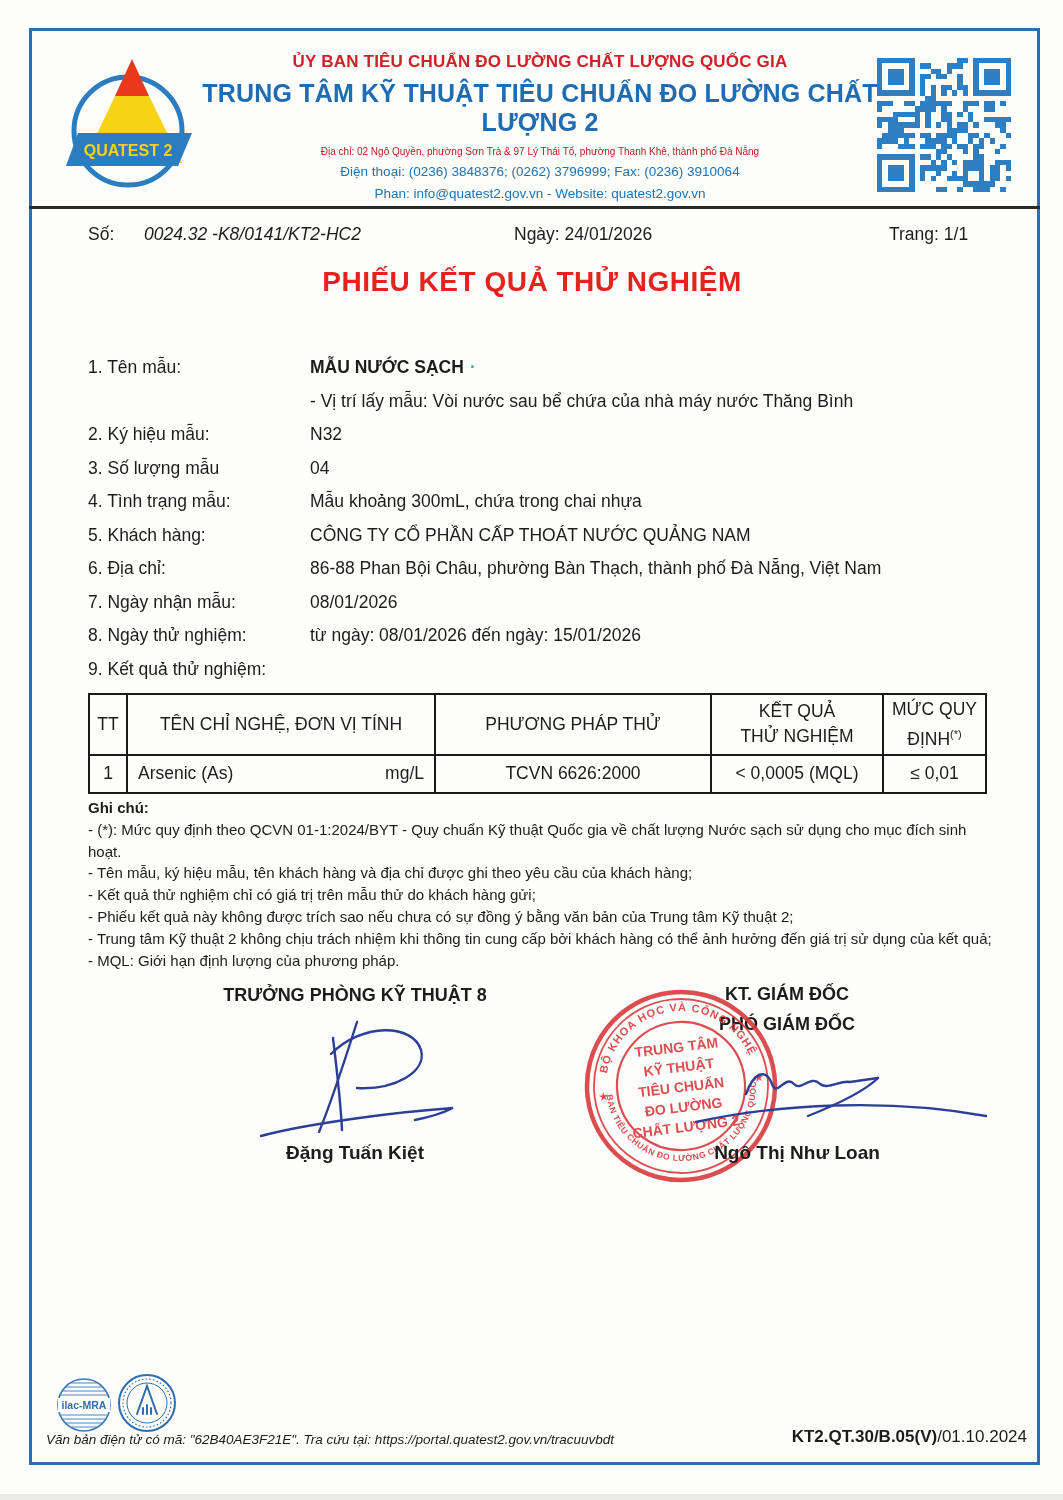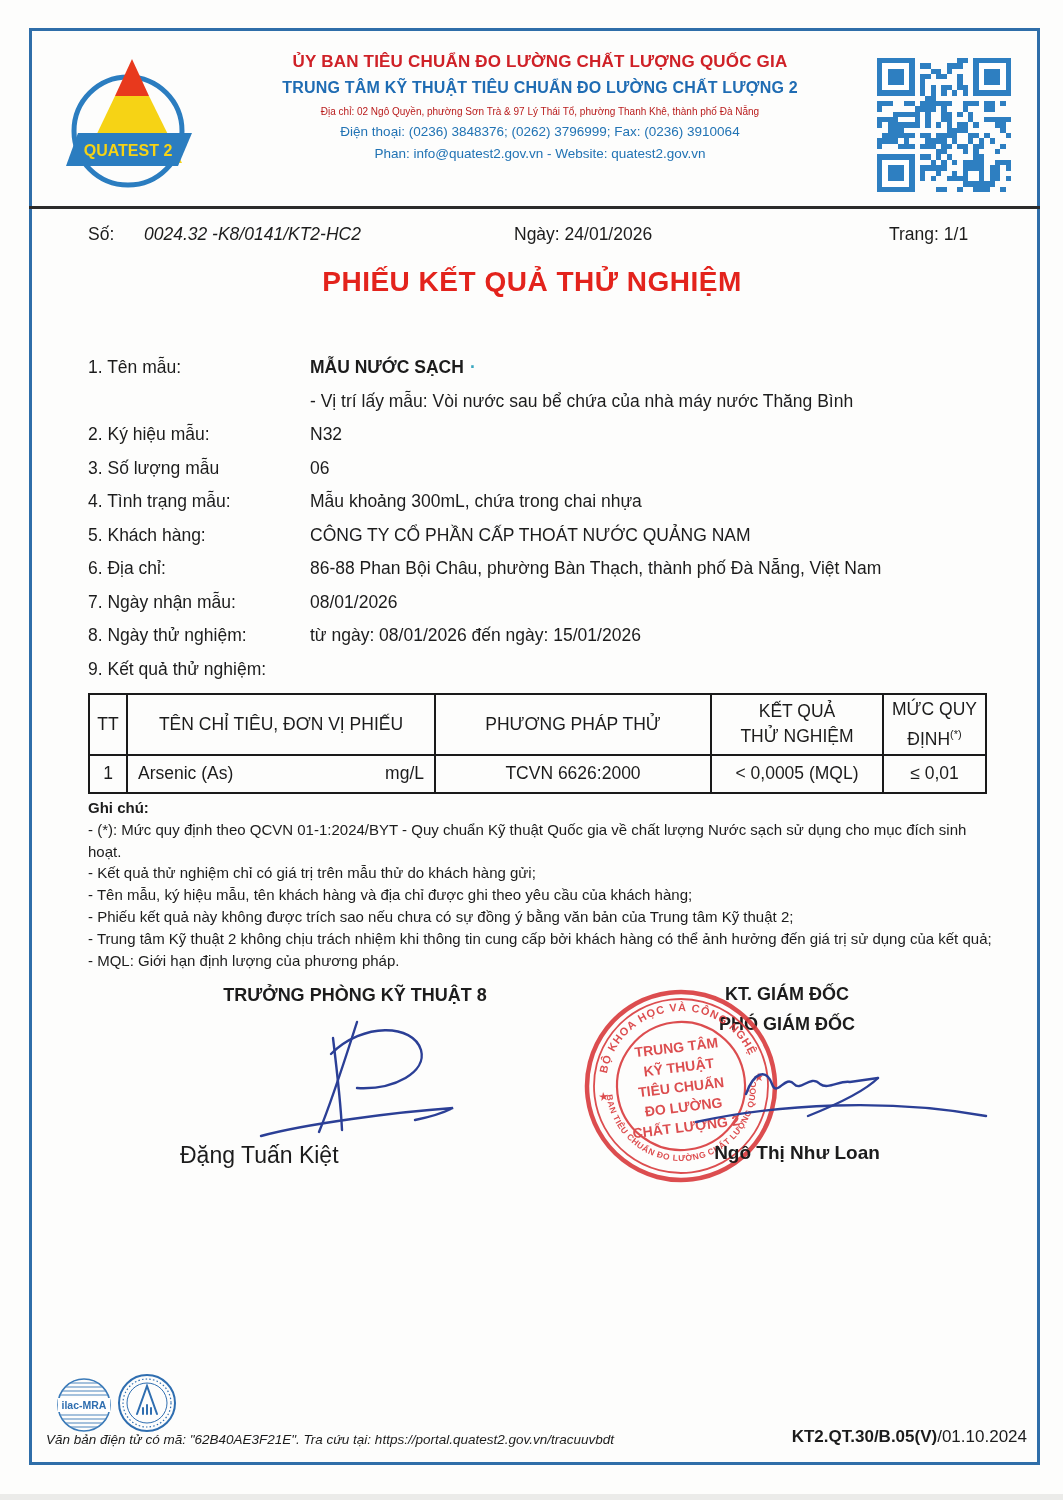--- a/index.html
+++ b/index.html
@@ -6,21 +6,21 @@
   html,body { background:#ffffff; }
   body { font-family:"Liberation Sans", sans-serif; color:#1c1c1c; }
   .page { position:relative; width:1063px; height:1500px; background:#fdfdfc; overflow:hidden; }
   .frame { position:absolute; left:29px; top:28px; width:1011px; height:1437px;
            border:3px solid #2f6ea9; }
   .bottom-shadow { position:absolute; left:0; bottom:0; width:1063px; height:6px; background:#ebebe9; }
 
   
   .hdr-text { position:absolute; left:200px; top:52px; width:680px; text-align:center; }
   .hdr-l1 { color:#cf2127; font-weight:bold; font-size:17px; letter-spacing:.2px; }
-  .hdr-l2 { color:#1f6cb3; font-weight:bold; font-size:16px; margin-top:7px; letter-spacing:.2px; }
+  .hdr-l2 { color:#1f6cb3; font-weight:bold; font-size:25px; margin-top:7px; letter-spacing:.2px; }
   .hdr-l3 { color:#b91c1c; font-size:10px; margin-top:9px; }
   .hdr-l4 { color:#2173b4; font-size:13.5px; margin-top:7px; }
   .hdr-l5 { color:#2173b4; font-size:13.5px; margin-top:7px; }
   .logo { position:absolute; left:62px; top:56px; }
   .qr { position:absolute; left:877px; top:58px; width:134px; height:134px; }
 
   .divider { position:absolute; left:29px; top:206px; width:1011px; border-top:3px solid #2b2b2b; }
 
   
   .meta { position:absolute; top:224px; left:0; width:1063px; font-size:17.5px; }
@@ -56,22 +56,22 @@
   .notes .nh { font-weight:bold; }
 
   
   .sig-title-left { position:absolute; top:985px; left:180px; width:350px; text-align:center;
                     font-weight:bold; font-size:18px; }
   .sig-title-right { position:absolute; top:979px; left:637px; width:300px; text-align:center;
                     font-weight:bold; font-size:18px; line-height:30px; }
   .stamp { position:absolute; left:583px; top:988px; width:196px; height:196px; opacity:.9; }
   .sig1 { position:absolute; left:245px; top:1016px; width:215px; height:128px; }
   .sig2 { position:absolute; left:688px; top:1046px; width:305px; height:105px; z-index:3; }
-  .name-left  { position:absolute; top:1142px; left:180px; width:350px; 
-                font-weight:normal; font-size:23px; }
+  .name-left  { position:absolute; top:1142px; left:180px; width:350px; text-align:center;
+                font-weight:bold; font-size:19px; }
   .name-right { position:absolute; top:1142px; left:637px; width:320px; text-align:center;
                 font-weight:bold; font-size:19px; }
 
   
   .ilac { position:absolute; left:55px;  top:1376px; }
   .boa  { position:absolute; left:116px; top:1372px; }
   .foot-line { position:absolute; top:1432px; left:46px; font-size:13.5px; font-style:italic; }
   .foot-code { position:absolute; top:1427px; left:740px; width:287px; text-align:right;
                font-size:17px; white-space:nowrap; }
   .foot-code .b { font-weight:bold; }
@@ -340,21 +340,21 @@
     <div class="item">
       <span class="lbl"></span>
       <span class="val">- Vị trí lấy mẫu: Vòi nước sau bể chứa của nhà máy nước Thăng Bình</span>
     </div>
     <div class="item">
       <span class="lbl">2. Ký hiệu mẫu:</span>
       <span class="val">N32</span>
     </div>
     <div class="item">
       <span class="lbl">3. Số lượng mẫu</span>
-      <span class="val">06</span>
+      <span class="val">04</span>
     </div>
     <div class="item">
       <span class="lbl">4. Tình trạng mẫu:</span>
       <span class="val">Mẫu khoảng 300mL, chứa trong chai nhựa</span>
     </div>
     <div class="item">
       <span class="lbl">5. Khách hàng:</span>
       <span class="val">CÔNG TY CỔ PHẦN CẤP THOÁT NƯỚC QUẢNG NAM</span>
     </div>
     <div class="item">
@@ -378,21 +378,21 @@
     <colgroup>
       <col style="width:38px">
         <col style="width:308px">
         <col style="width:276px">
       <col style="width:172px">
         <col style="width:103px">
     </colgroup>
     <thead>
       <tr>
         <th>TT</th>
-        <th>TÊN CHỈ TIÊU, ĐƠN VỊ PHIẾU</th>
+        <th>TÊN CHỈ NGHỆ, ĐƠN VỊ TÍNH</th>
         <th>PHƯƠNG PHÁP THỬ</th>
         <th>
           <span>KẾT QUẢ</span><br><span>THỬ NGHIỆM</span>
         </th>
         <th>
           <span>MỨC QUY</span><br><span>ĐỊNH</span><sup class="star">(*)</sup>
         </th>
       </tr>
     </thead>
     <tbody>
@@ -407,22 +407,22 @@
         <td>TCVN 6626:2000</td>
         <td>&lt; 0,0005 (MQL)</td>
         <td>≤ 0,01</td>
       </tr>
     </tbody>
   </table>
 
   <div class="notes">
     <div class="nh">Ghi chú:</div>
     <div>- (*): Mức quy định theo QCVN 01-1:2024/BYT - Quy chuẩn Kỹ thuật Quốc gia về chất lượng Nước sạch sử dụng cho mục đích sinh hoạt.</div>
+    <div>- Tên mẫu, ký hiệu mẫu, tên khách hàng và địa chỉ được ghi theo yêu cầu của khách hàng;</div>
     <div>- Kết quả thử nghiệm chỉ có giá trị trên mẫu thử do khách hàng gửi;</div>
-    <div>- Tên mẫu, ký hiệu mẫu, tên khách hàng và địa chỉ được ghi theo yêu cầu của khách hàng;</div>
     <div>- Phiếu kết quả này không được trích sao nếu chưa có sự đồng ý bằng văn bản của Trung tâm Kỹ thuật 2;</div>
     <div>- Trung tâm Kỹ thuật 2 không chịu trách nhiệm khi thông tin cung cấp bởi khách hàng có thể ảnh hưởng đến giá trị sử dụng của kết quả;</div>
     <div>- MQL: Giới hạn định lượng của phương pháp.</div>
   </div>
 
   <div class="sig-title-left">TRƯỞNG PHÒNG KỸ THUẬT 8</div>
   <div class="sig-title-right">
     <div>KT. GIÁM ĐỐC</div>
     <div>PHÓ GIÁM ĐỐC</div>
   </div>

